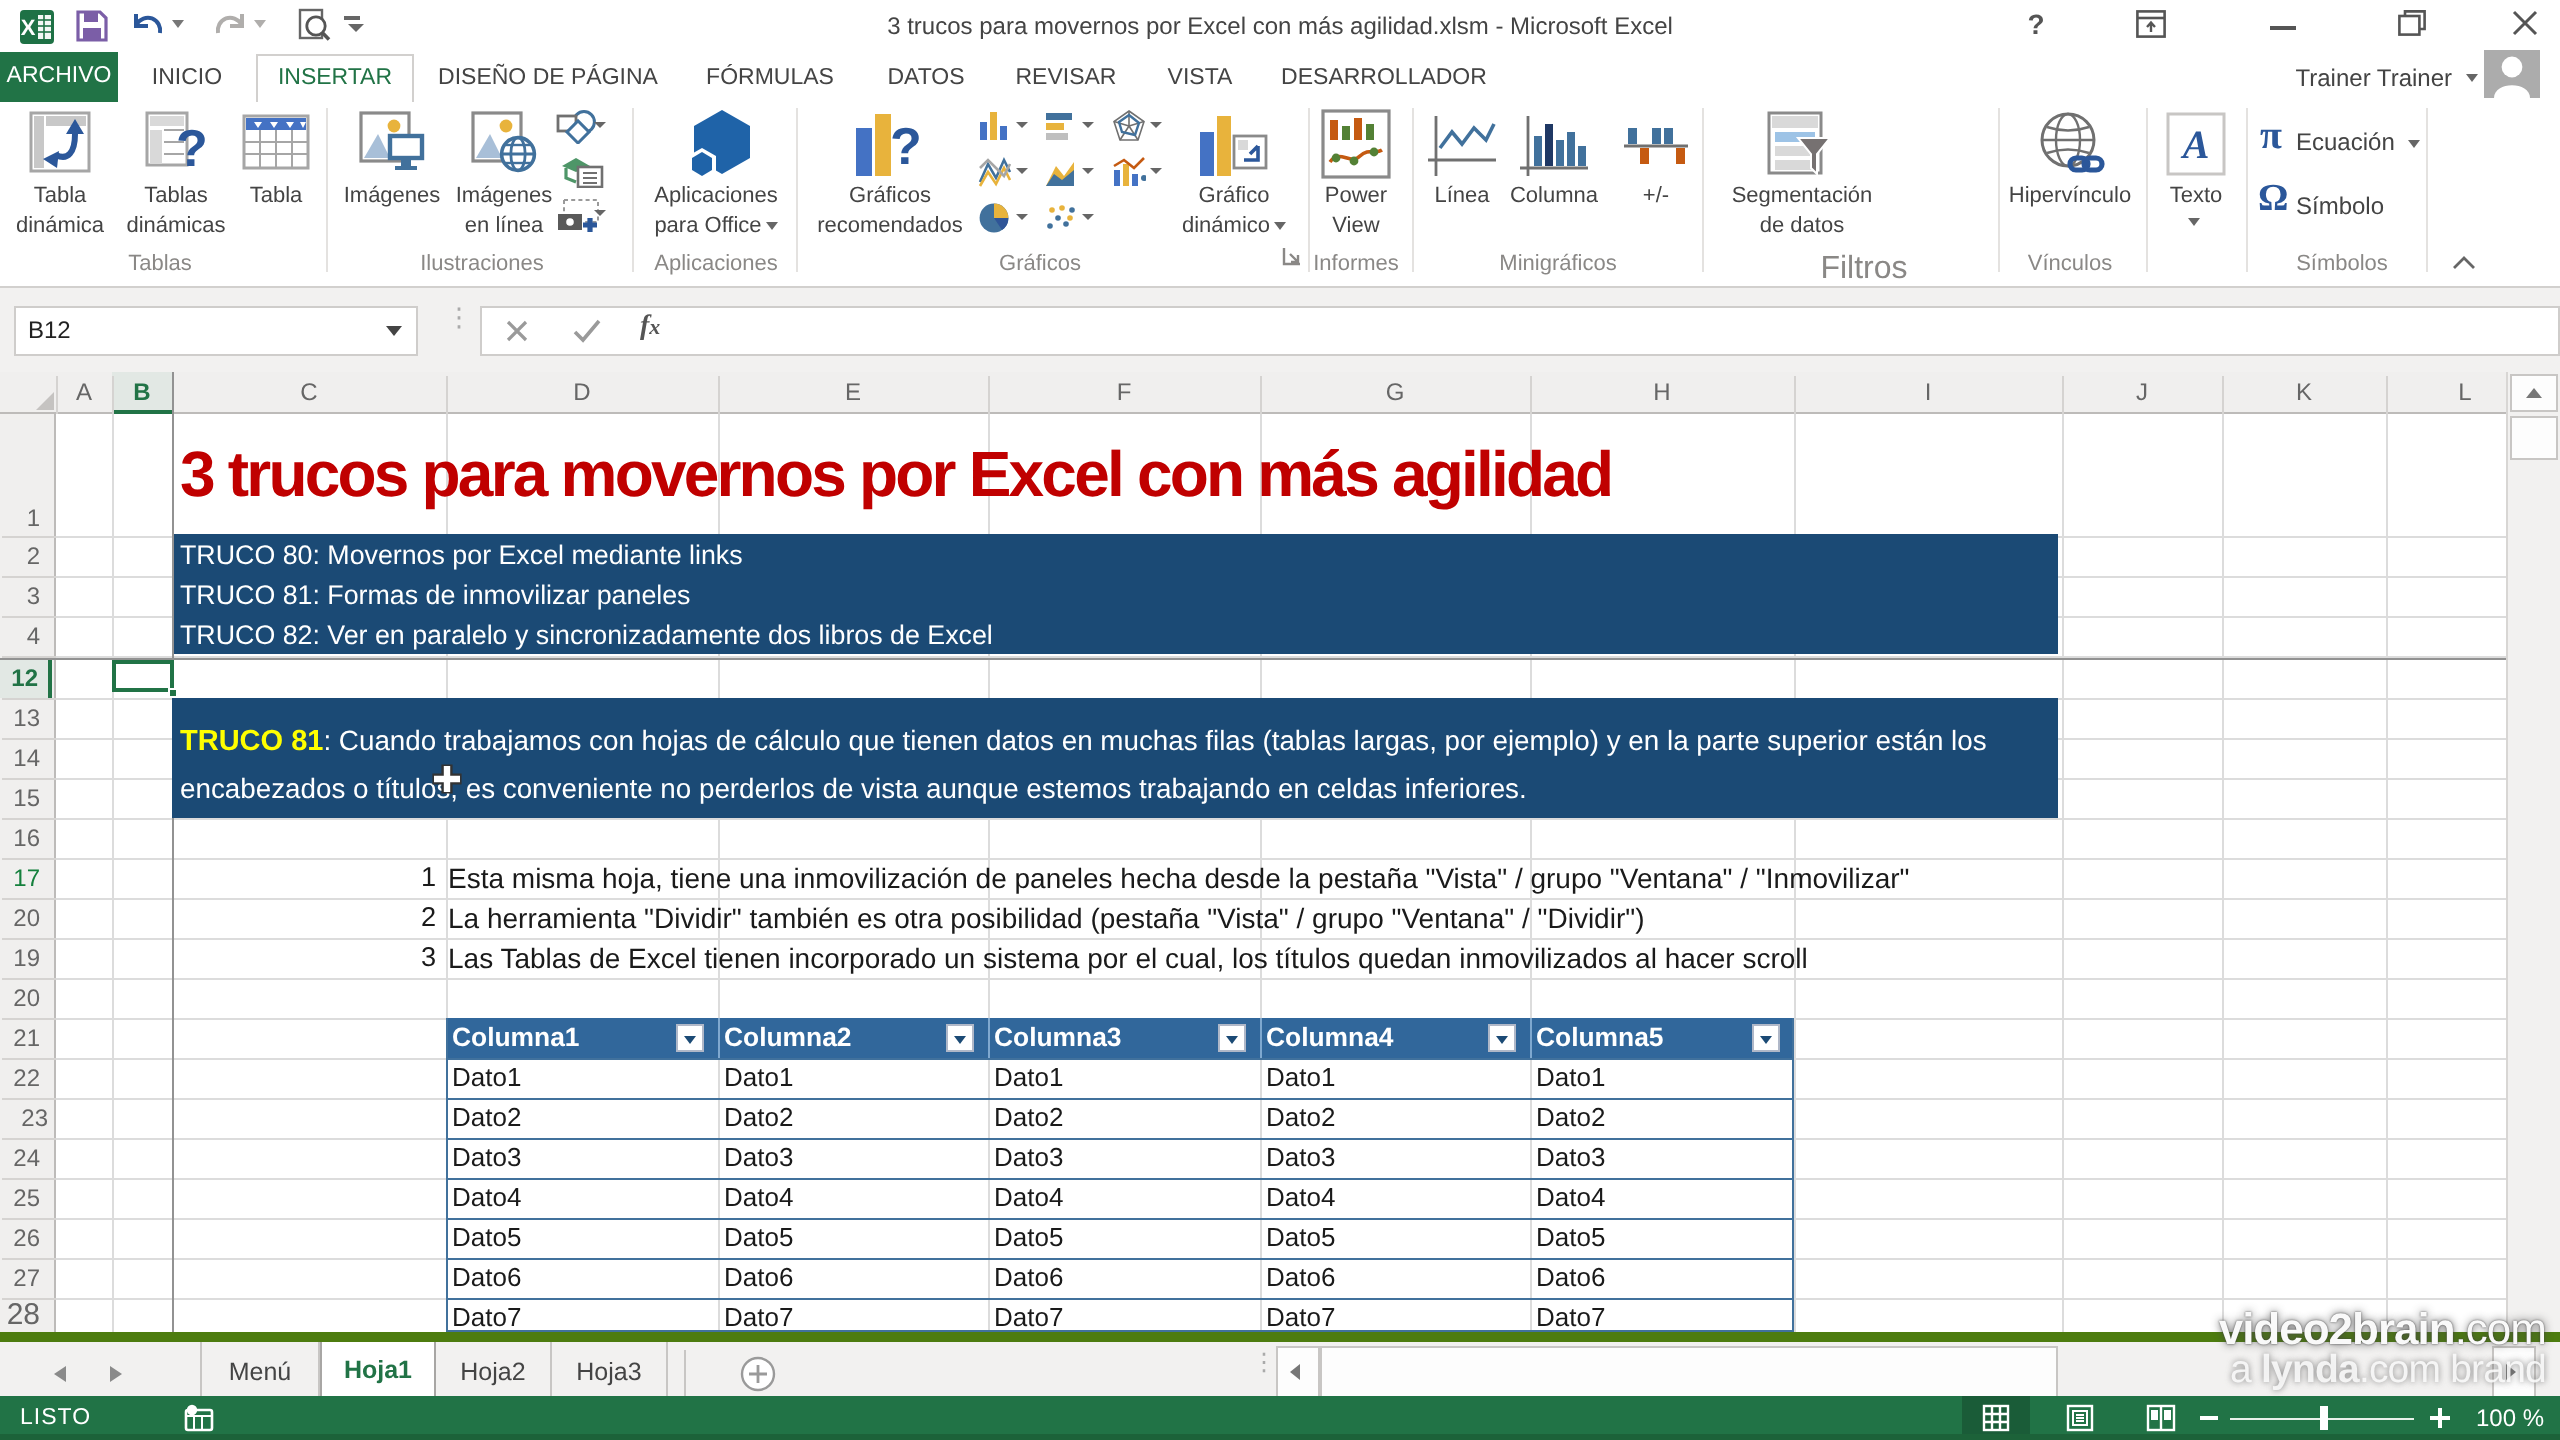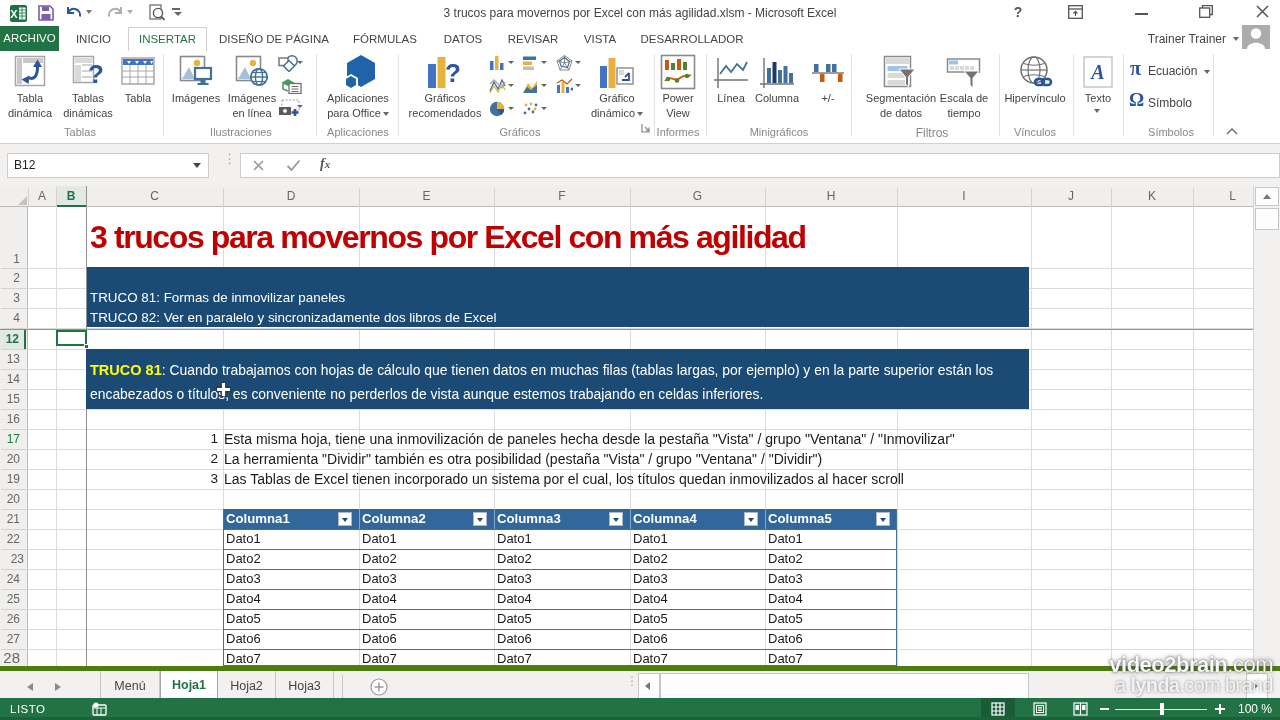--- a/index.html
+++ b/index.html
@@ -365,37 +365,21 @@
 <rect x="3" y="3" width="23" height="6" fill="#D9D9D9"></rect>
 <rect x="4.5" y="11" width="20" height="5" fill="#9DC3E6"></rect>
 <rect x="4.5" y="18" width="20" height="5" fill="#D9D9D9"></rect>
 <rect x="4.5" y="25" width="20" height="5" fill="#D9D9D9"></rect>
 <path d="M16 14 L32 14 L25.5 22 L25.5 32 L22.5 29 L22.5 22 Z" fill="#767171" stroke="#fff" stroke-width="1"></path>
 </svg>
       </div>
       <div style="position:absolute;top:40px;width:100%;text-align:center;white-space:nowrap;">Segmentación</div>
       <div style="position:absolute;top:55px;width:100%;text-align:center;white-space:nowrap;">de datos</div>
     </div>
-<div class="ritem" style="left:932px;width:64px;height:88px;">
-      <div style="position:absolute;left:14px;top:3px;width:36px;height:34px;">
-        <svg width="36" height="34" viewBox="0 0 36 34">
-<rect x="1.5" y="4" width="32" height="13" fill="#fff" stroke="#8a8a8a" stroke-width="1.5"></rect>
-<rect x="3" y="5.5" width="9" height="4" fill="#9DC3E6"></rect>
-<rect x="4" y="11" width="4" height="4" fill="#D9D9D9"></rect>
-          <rect x="9" y="11" width="4" height="4" fill="#D9D9D9"></rect>
-          <rect x="14" y="11" width="4" height="4" fill="#D9D9D9"></rect>
-          <rect x="19" y="11" width="4" height="4" fill="#D9D9D9"></rect>
-          <rect x="24" y="11" width="4" height="4" fill="#D9D9D9"></rect>
-<path d="M18 16 L33 16 L27 23 L27 33 L24 30 L24 23 Z" fill="#767171" stroke="#fff" stroke-width="1"></path>
-</svg>
-      </div>
-      <div style="position:absolute;top:40px;width:100%;text-align:center;white-space:nowrap;">Escala de</div>
-      <div style="position:absolute;top:55px;width:100%;text-align:center;white-space:nowrap;">tiempo</div>
-    </div>
-<div class="a" style="left:892px;top:75px;width:80px;text-align:center;font-size:12px;color:#8a8886;white-space:nowrap;">Filtros</div>
+<div class="a" style="left:892px;top:75px;width:80px;text-align:center;font-size:16px;color:#8a8886;white-space:nowrap;">Filtros</div>
 <div class="a" style="left:999px;top:3px;width:1px;height:82px;background:#E4E2E0;"></div>
 <div class="ritem" style="left:998px;width:74px;height:88px;">
       <div style="position:absolute;left:19px;top:3px;width:36px;height:34px;">
         <svg width="36" height="34" viewBox="0 0 36 34">
 <circle cx="17" cy="15" r="13" fill="#fff" stroke="#707070" stroke-width="1.5"></circle>
 <ellipse cx="17" cy="15" rx="6" ry="13" fill="none" stroke="#707070" stroke-width="1.2"></ellipse>
 <line x1="4" y1="15" x2="30" y2="15" stroke="#707070" stroke-width="1.2"></line>
 <path d="M6.5 8.5 Q17 12 27.5 8.5 M6.5 21.5 Q17 18 27.5 21.5" fill="none" stroke="#707070" stroke-width="1.2"></path>
 <g stroke="#2B579A" stroke-width="2.6" fill="none">
 <rect x="18" y="24" width="9" height="6" rx="3"></rect>
@@ -541,20 +525,21 @@
 <div class="a" style="left:28px;top:343px;width:1225px;height:1px;background:#DCDCDC;"></div>
 <div class="a" style="left:28px;top:363px;width:1225px;height:1px;background:#DCDCDC;"></div>
 <div class="a" style="left:28px;top:383px;width:1225px;height:1px;background:#DCDCDC;"></div>
 <div class="a" style="left:28px;top:403px;width:1225px;height:1px;background:#DCDCDC;"></div>
 <div class="a" style="left:28px;top:423px;width:1225px;height:1px;background:#DCDCDC;"></div>
 <div class="a" style="left:28px;top:443px;width:1225px;height:1px;background:#DCDCDC;"></div>
 <div class="a" style="left:28px;top:463px;width:1225px;height:1px;background:#DCDCDC;"></div>
 
 <div class="a" style="left:90px;top:33px;font-size:32px;letter-spacing:-1.4px;font-weight:bold;color:#C00000;white-space:nowrap;">3 trucos para movernos por Excel con más agilidad</div>
 <div class="a" style="left:86px;top:81px;width:943px;height:60px;background:#1B4A75;color:#fff;font-size:13.4px;">
+<div class="a" style="left:4px;top:3px;white-space:nowrap;">TRUCO 80: Movernos por Excel mediante links</div>
 <div class="a" style="left:4px;top:23px;white-space:nowrap;">TRUCO 81: Formas de inmovilizar paneles</div>
 <div class="a" style="left:4px;top:43px;white-space:nowrap;">TRUCO 82: Ver en paralelo y sincronizadamente dos libros de Excel</div>
 </div>
 <div class="a" style="left:0;top:143px;width:1253px;height:1px;background:#929292;"></div>
 <div class="a" style="left:86px;top:0px;width:1px;height:480px;background:#929292;"></div>
 <div class="a" style="left:56px;top:144px;width:31px;height:16px;border:2px solid #217346;background:#fff;"></div>
 <div class="a" style="left:84px;top:158px;width:5px;height:5px;background:#217346;border:1px solid #fff;"></div>
 <div class="a" style="left:86px;top:163px;width:943px;height:60px;background:#1B4A75;color:#fff;font-size:13.9px;">
 <div class="a" style="left:4px;top:13px;white-space:nowrap;"><span style="color:#FFFF00;font-weight:bold;font-size:14.5px;">TRUCO 81</span>: Cuando trabajamos con hojas de cálculo que tienen datos en muchas filas (tablas largas, por ejemplo) y en la parte superior están los</div>
 <div class="a" style="left:4px;top:37px;white-space:nowrap;">encabezados o títulos, es conveniente no perderlos de vista aunque estemos trabajando en celdas inferiores.</div>

